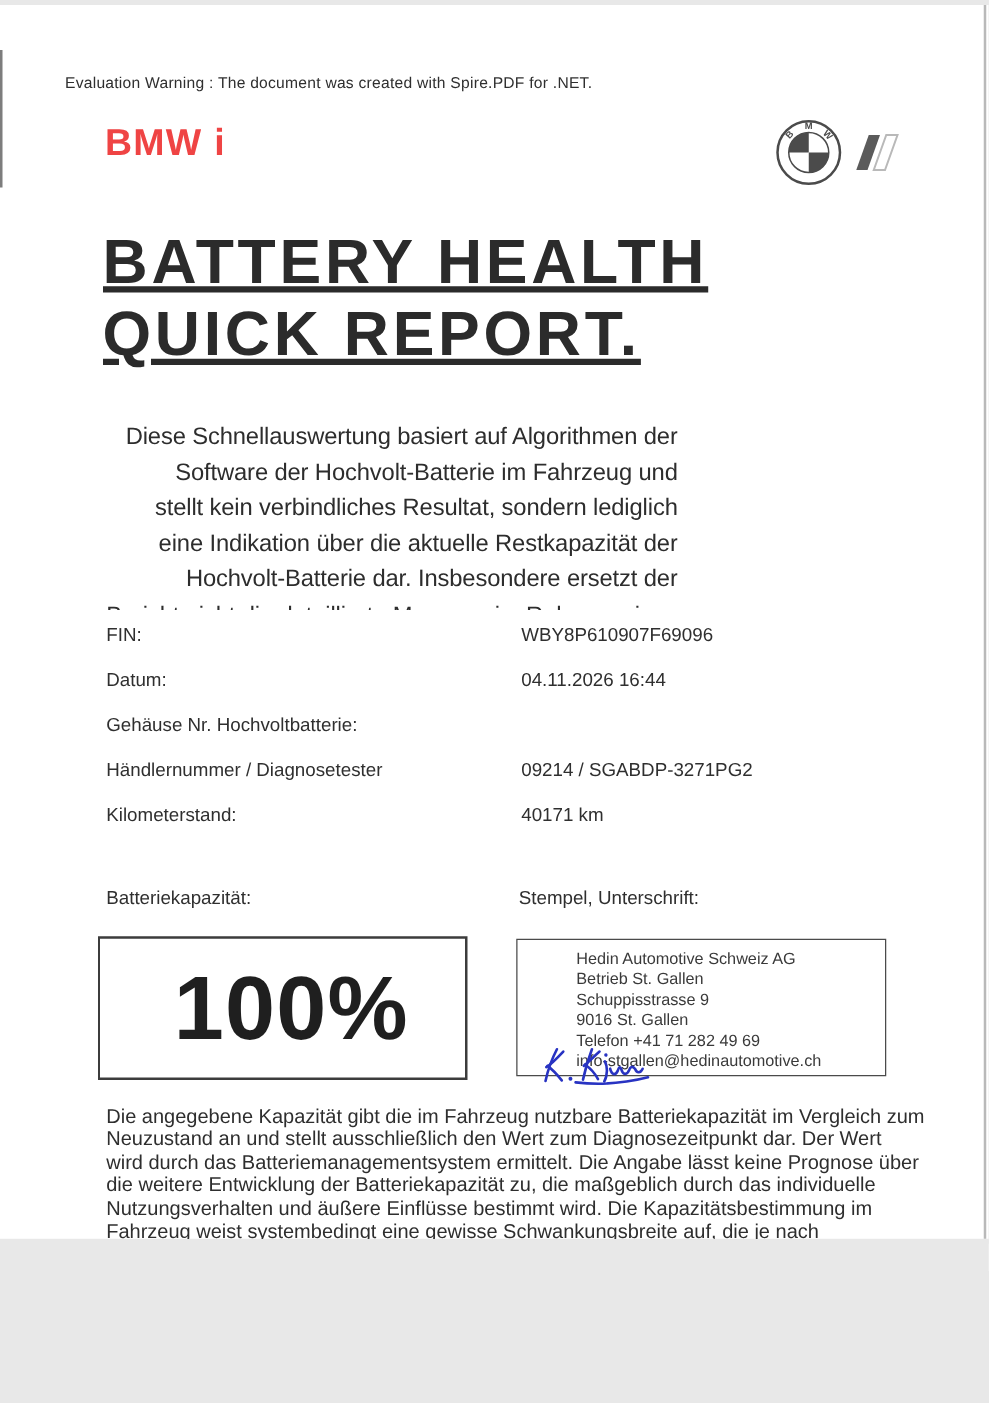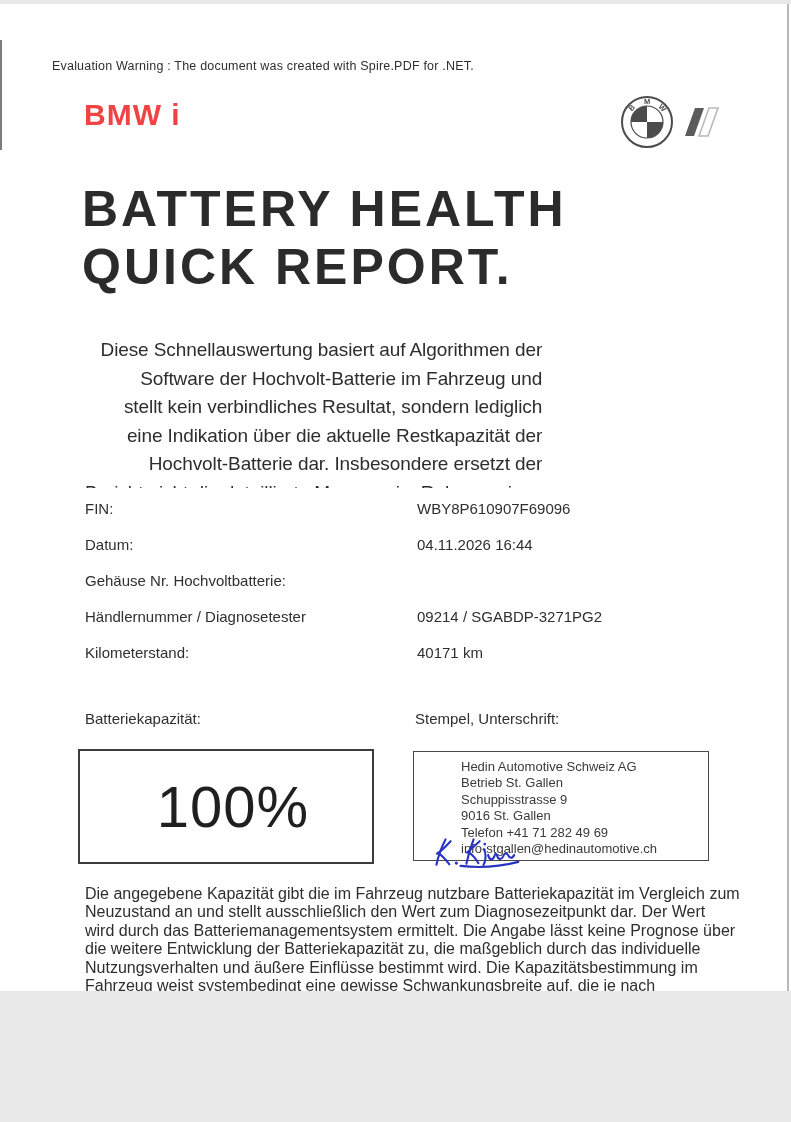--- a/index.html
+++ b/index.html
@@ -14,34 +14,34 @@
   .edge-left{position:absolute;left:0;top:36px;width:2px;height:110px;background:#7d7d7d;}
 
   .watermark{position:absolute;left:52px;top:55px;font-size:12.5px;color:#2f2f2f;letter-spacing:.2px;}
 
   .brand-text{position:absolute;left:84px;top:94px;font-size:30px;font-weight:bold;color:#ef4444;letter-spacing:1px;}
 
   .roundel{position:absolute;left:620px;top:91px;}
   .stripes{position:absolute;left:681px;top:101px;}
 
   .title{position:absolute;left:82px;top:176px;font-size:50px;line-height:58px;
-         font-weight:600;color:#2b2b2b;letter-spacing:3px;}
+         font-weight:600;color:#2b2b2b;letter-spacing:3px;text-decoration:underline;}
 
   .intro{position:absolute;left:85px;top:332px;font-size:19px;line-height:28.5px;
          color:#2d2d2d;white-space:pre;height:152px;overflow:hidden;letter-spacing:-0.1px;text-align:right;}
 
   .field-row{position:absolute;left:85px;width:620px;font-size:15px;color:#2f2f2f;}
   .field-label{position:absolute;left:0;top:0;}
   .field-value{position:absolute;left:332px;top:0;}
 
   .section-label{position:absolute;font-size:15px;color:#2f2f2f;}
 
   .capacity-box{position:absolute;left:78px;top:745px;width:292px;height:111px;
       border:2px solid #3c3c3c;display:flex;align-items:center;justify-content:center;background:#fff;}
-  .capacity-value{font-size:58px;font-weight:normal;color:#1f1f1f;letter-spacing:1px;padding-left:14px;}
+  .capacity-value{font-size:72px;font-weight:bold;color:#1f1f1f;letter-spacing:1px;padding-left:14px;}
 
   .stamp-box{position:absolute;left:413px;top:747px;width:294px;height:108px;
       border:1.5px solid #4a4a4a;background:#fff;}
   .stamp-lines{position:absolute;left:47px;top:7px;font-size:13px;line-height:16.4px;
       color:#3a3a3a;white-space:pre;}
   .signature{position:absolute;left:12px;top:82px;}
 
   .disclaimer{position:absolute;left:85px;top:881px;font-size:16px;line-height:18.4px;
       color:#2e2e2e;white-space:pre;}
 </style>

